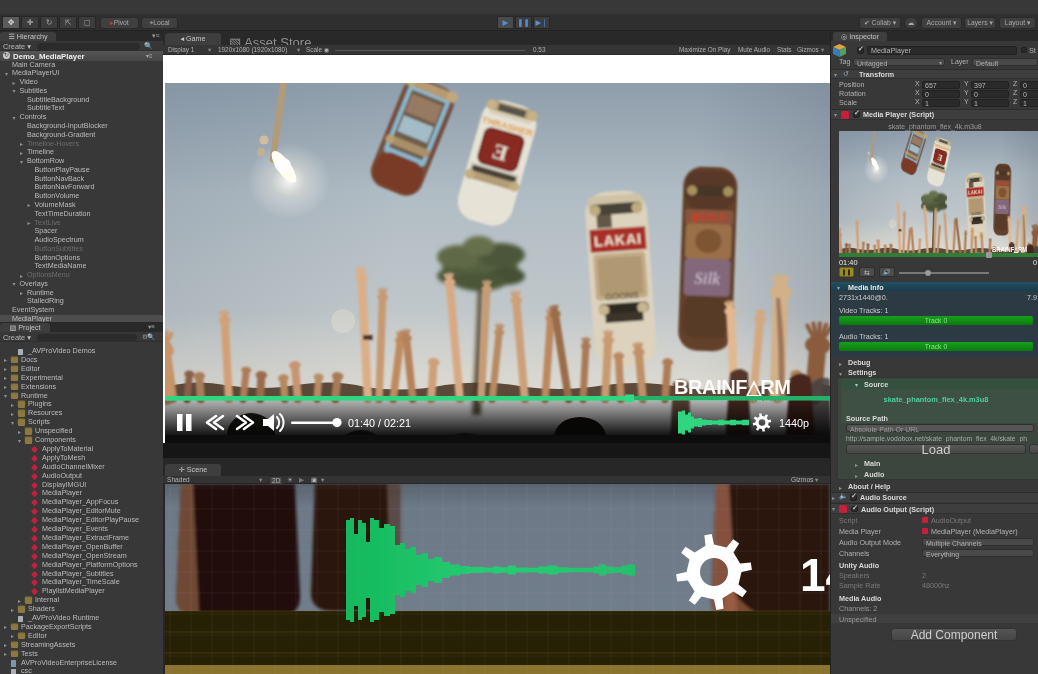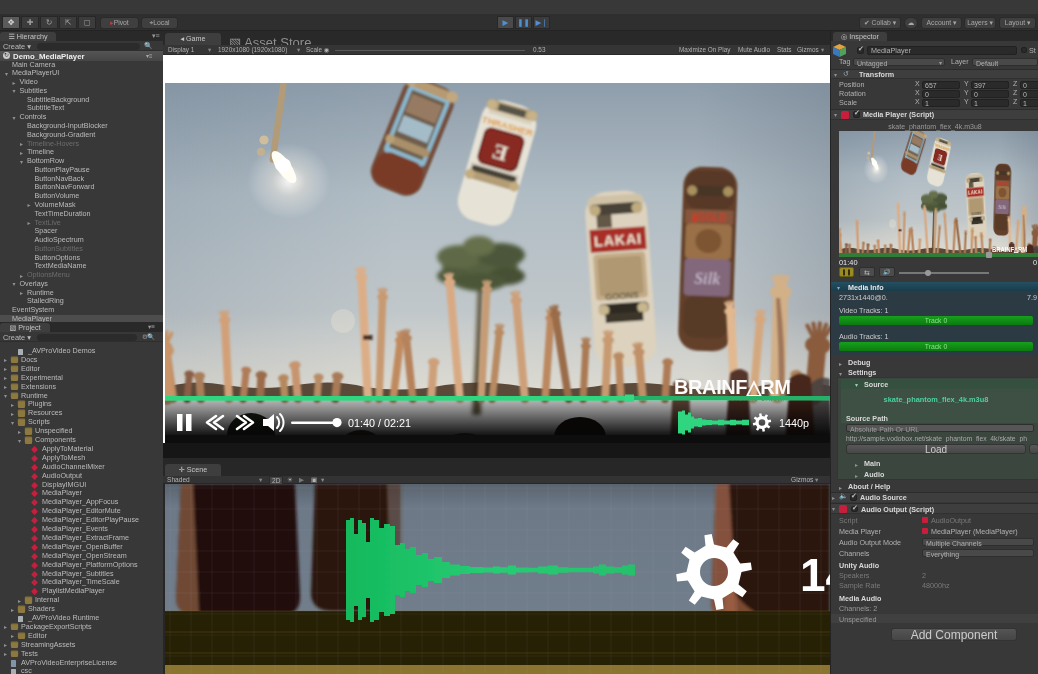--- a/index.html
+++ b/index.html
@@ -1252,21 +1252,21 @@
       <span class="lbl bold" style="left:17px;top:337px;">Settings</span>
       <div style="position:absolute;left:6px;top:346px;width:202px;height:103px;background:#3b463f;border:1px solid #2e382f;"></div>
       <div style="position:absolute;left:10px;top:348px;width:198px;height:10px;background:#35503f;"></div>
       <span class="arr" style="left:24px;top:350px;color:#9cb;">▾</span>
       <span class="lbl bold" style="left:33px;top:348.5px;">Source</span>
       <div style="position:absolute;left:10px;top:358px;width:198px;height:34px;background:#3e5044;"></div>
       <span style="position:absolute;left:10px;top:364px;width:190px;text-align:center;color:#4cd0a0;font-size:7.4px;font-weight:bold;">skate_phantom_flex_4k.m3u8</span>
       <span class="lbl bold" style="left:15px;top:383px;">Source Path</span>
       <div class="drop" style="left:15px;top:393px;width:188px;height:8px;background:#565656;color:#9a9a9a;">Absolute Path Or URL</div>
       <span style="position:absolute;left:15px;top:403.5px;color:#aaa;font-size:6.8px;white-space:nowrap;overflow:hidden;width:192px;display:inline-block;">http://sample.vodobox.net/skate_phantom_flex_4k/skate_ph</span>
-      <div style="position:absolute;left:15px;top:413px;width:180px;height:10px;background:linear-gradient(#585858,#474747);border:1px solid #333;border-radius:3px;color:#ccc;font-size:10px;text-align:center;line-height:9px;">Load</div>
+      <div style="position:absolute;left:15px;top:413px;width:180px;height:10px;background:linear-gradient(#585858,#474747);border:1px solid #333;border-radius:3px;color:#ccc;font-size:13px;text-align:center;line-height:9px;">Load</div>
       <div style="position:absolute;left:198px;top:413px;width:10px;height:10px;background:linear-gradient(#585858,#474747);border:1px solid #333;border-radius:3px;"></div>
       <span class="arr" style="left:24px;top:429.5px;">▸</span>
       <span class="lbl bold" style="left:33px;top:428px;">Main</span>
       <span class="arr" style="left:24px;top:440.5px;">▸</span>
       <span class="lbl bold" style="left:33px;top:439px;">Audio</span>
       <span class="arr" style="left:8px;top:452.5px;">▸</span>
       <span class="lbl bold" style="left:17px;top:451px;">About / Help</span>
       <div style="position:absolute;left:0;top:461px;width:208px;height:10px;background:#3e3e3e;border-top:1px solid #2c2c2c;"></div>
       <span class="arr" style="left:1px;top:463px;">▸</span>
       <span style="position:absolute;left:8px;top:461px;color:#d89020;font-size:7px;">🔈</span>

